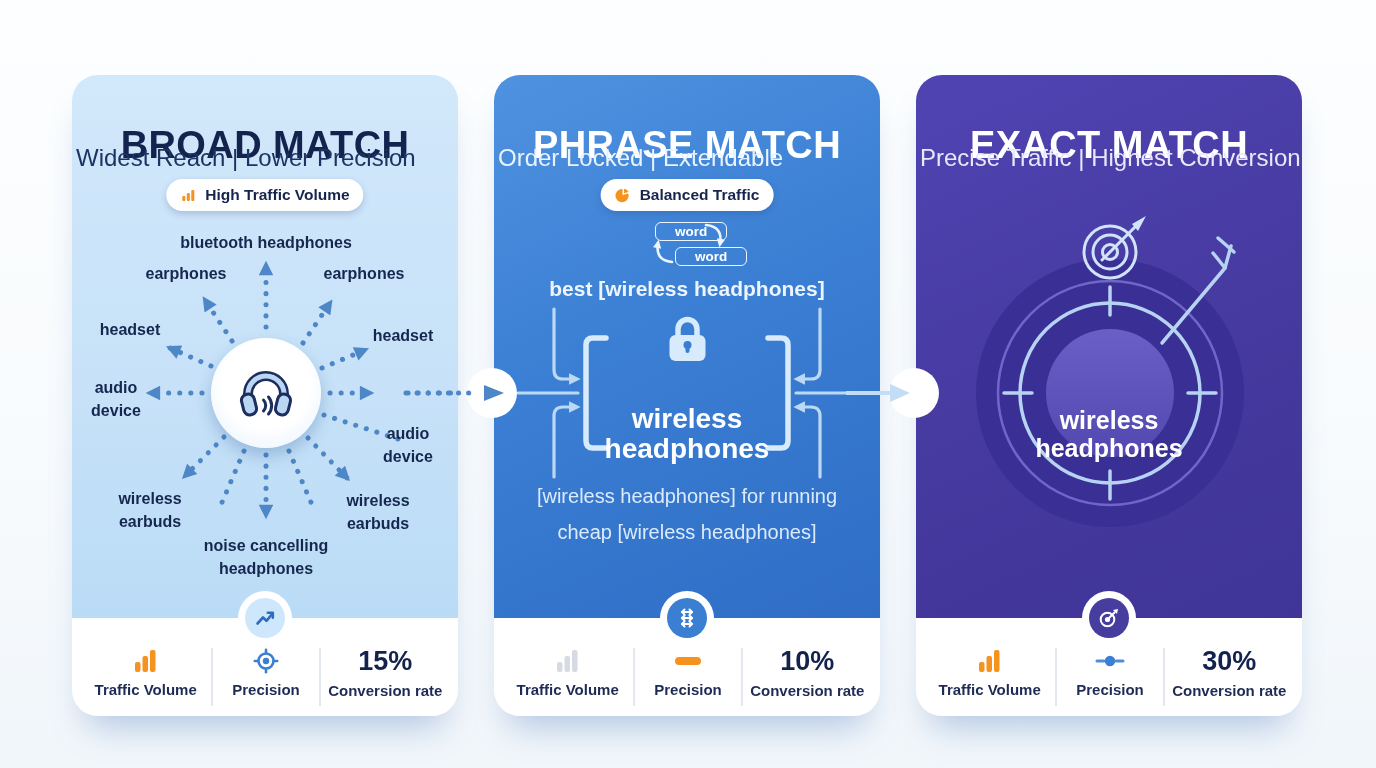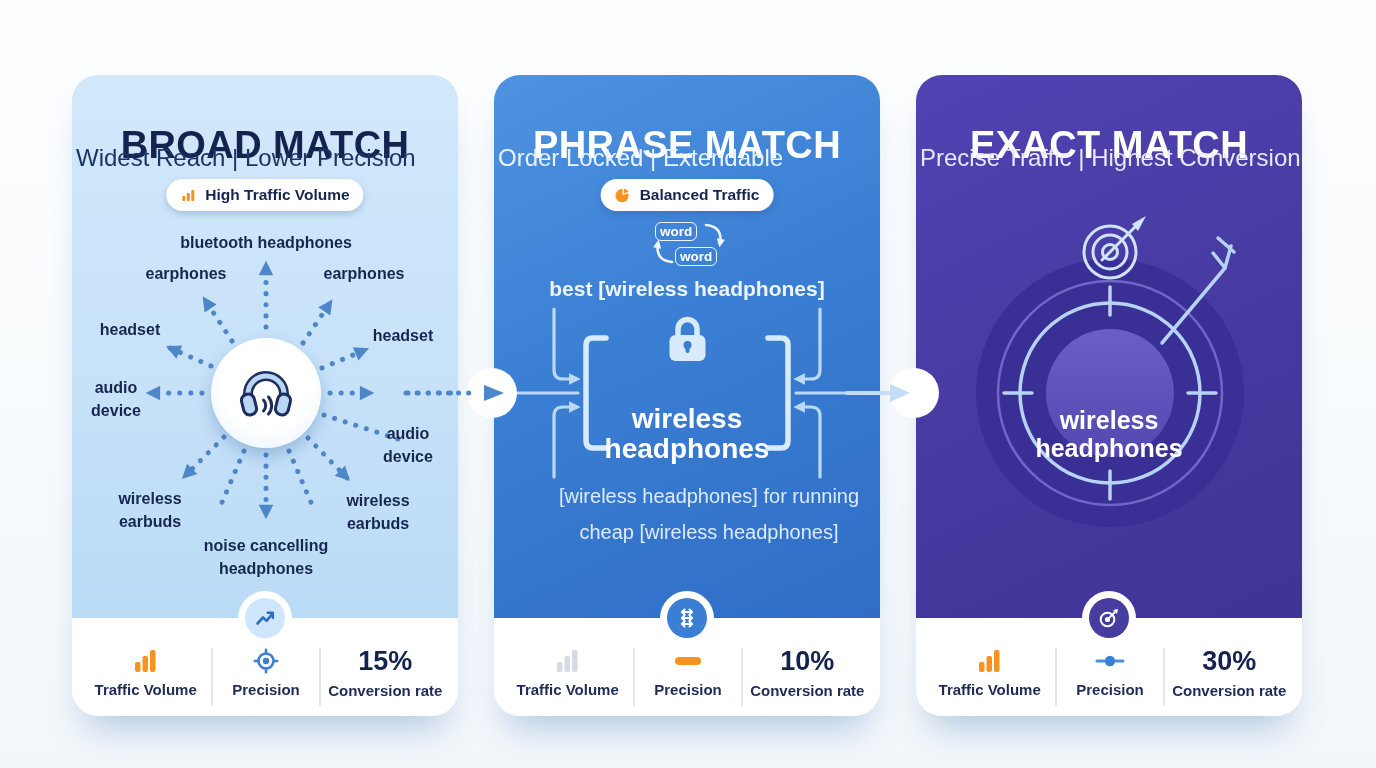--- a/index.html
+++ b/index.html
@@ -39,24 +39,24 @@
        background:radial-gradient(circle at 50% 42%,#ffffff 52%,#e4f1fc 100%);
        box-shadow:0 8px 16px rgba(40,90,150,.28);display:flex;align-items:center;justify-content:center;}
 
   
   .p-top{position:absolute;top:202px;left:0;width:100%;text-align:center;
          font-size:21px;font-weight:600;color:#ecf5fe;}
   .core{position:absolute;left:50%;top:319px;transform:translate(-50%,-50%);text-align:center;
         font-weight:800;color:#fff;margin-top:40px;}
   .core-2{width:180px;font-size:28px;line-height:30px;}
   .core-3{width:165px;font-size:25px;line-height:28px;}
-  .p-bottom{position:absolute;left:0;width:100%;text-align:center;font-size:20px;font-weight:500;color:#dcebfb;padding-left:22px;}
+  .p-bottom{position:absolute;left:0;width:100%;text-align:center;font-size:20px;font-weight:500;color:#dcebfb;}
   .p-b1{top:410px}.p-b2{top:446px}
   .wordbox{position:absolute;border:1.6px solid #ecf5fe;border-radius:6px;color:#fff;
-           font-size:13.5px;font-weight:600;line-height:17px;padding:0 4px;}
+           font-size:13.5px;font-weight:600;line-height:17px;padding:0 19px;}
   .wb-1{left:161px;top:147px}.wb-2{left:181px;top:172px}
 
   
   .stats{position:absolute;left:8px;right:8px;top:30px;bottom:10px;display:grid;
          grid-template-columns:35.5% 29% 35.5%;}
   .stat{display:flex;flex-direction:column;align-items:center;gap:7px;}
   .stat + .stat{border-left:2px solid #e3e7ef;}
   .stat-label{font-size:15px;font-weight:600;color:#1d2b55;}
   .stat-value{font-size:27px;font-weight:800;color:#13234e;line-height:27px;}
   .stat-icon{display:block;}

